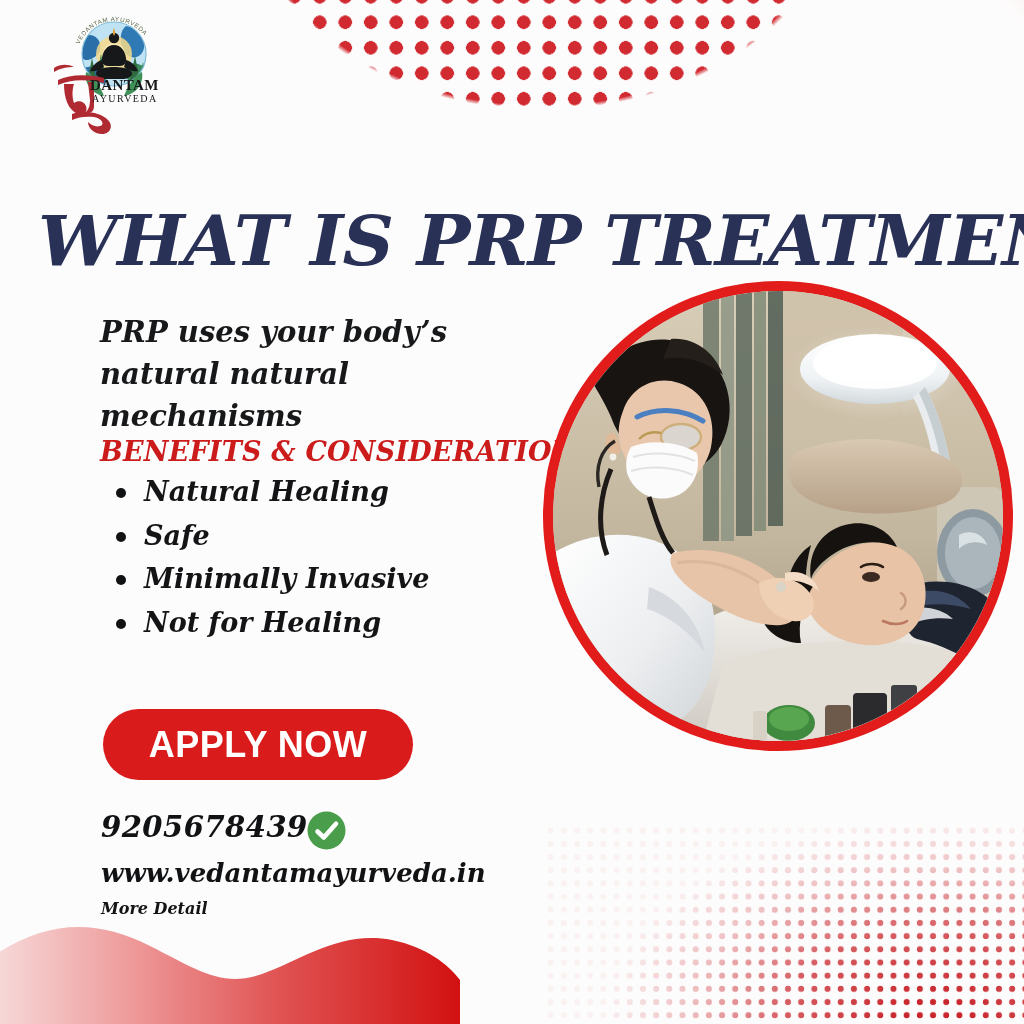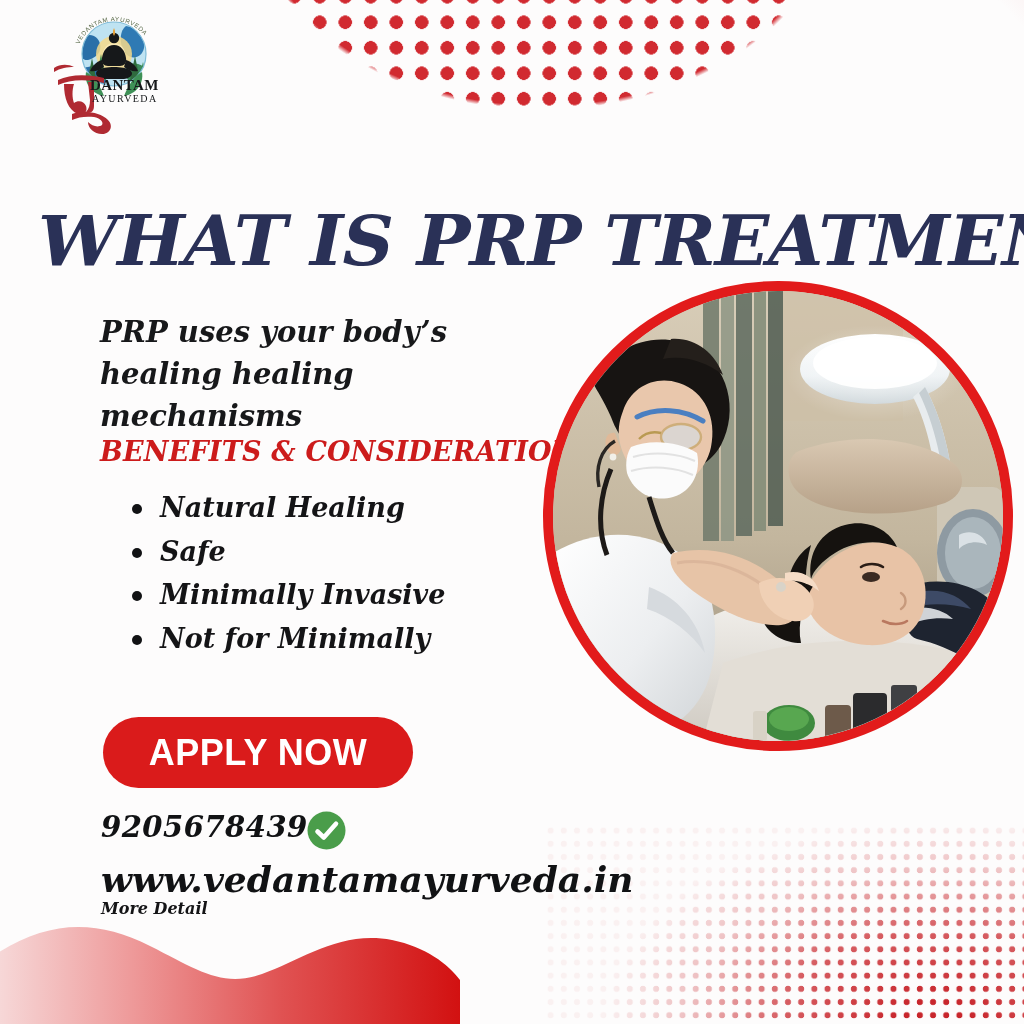--- a/index.html
+++ b/index.html
@@ -103,21 +103,21 @@
     font-style: italic;
     font-size: 27px;
     letter-spacing: 0.2px;
     color: #cc1b1b;
     white-space: nowrap;
   }
 
   #benefit-list {
     position: absolute;
     left: 100px; top: 470px;
-    margin: 16px;
+    margin: 0;
     padding: 0 0 0 44px;
     list-style: none;
     font-family: "DejaVu Serif", serif;
     font-weight: bold;
     font-style: italic;
     font-size: 27px;
     line-height: 1.62;
     color: #141416;
   }
   #benefit-list li { position: relative; }
@@ -137,21 +137,20 @@
     width: 310px; height: 71px;
     border: none;
     border-radius: 36px;
     background: #da1b1b;
     color: #ffffff;
     font-family: "Liberation Sans", sans-serif;
     font-weight: bold;
     font-size: 36px;
     letter-spacing: 0.5px;
     cursor: pointer;
-    margin-top: 8px;
   }
 
   
   #phone {
     position: absolute;
     left: 101px; top: 810px;
     font-family: "DejaVu Serif", serif;
     font-weight: bold;
     font-style: italic;
     font-size: 29px;
@@ -162,21 +161,21 @@
     position: absolute;
     left: 306px; top: 810px;
     width: 41px; height: 41px;
   }
   #website {
     position: absolute;
     left: 101px; top: 858px;
     font-family: "DejaVu Serif", serif;
     font-weight: bold;
     font-style: italic;
-    font-size: 36px;
+    font-size: 26px;
     color: #111214;
   }
   #more-detail {
     position: absolute;
     left: 101px; top: 899px;
     font-family: "DejaVu Serif", serif;
     font-weight: bold;
     font-style: italic;
     font-size: 16px;
     color: #141416;
@@ -267,29 +266,29 @@
         <path d="M46,112 C58,108 74,110 82,118 C88,124 84,132 76,132 C68,132 62,126 62,120 C66,124 72,126 76,123 C78,120 74,116 68,115 C60,114 52,115 46,118 Z"></path>
       </g>
 
       <text x="64" y="88" font-family="'Liberation Serif', serif" font-weight="bold" font-size="15" fill="#16181a" letter-spacing="0.4">DANTAM</text>
       <text x="66" y="100" font-family="'Liberation Serif', serif" font-size="10" fill="#16181a" letter-spacing="1.4">AYURVEDA</text>
     </svg>
   </div>
 
   <h1 id="title">WHAT IS PRP TREATMENT</h1>
 
-  <p id="subhead">PRP uses your body’s healing healing mechanisms</p>
+  <p id="subhead">PRP uses your body’s natural natural mechanisms</p>
 
   <h2 id="benefits-heading">BENEFITS &amp; CONSIDERATIONS</h2>
 
   <ul id="benefit-list">
     <li>Natural Healing</li>
     <li>Safe</li>
     <li>Minimally Invasive</li>
-    <li>Not for Minimally</li>
+    <li>Not for Healing</li>
   </ul>
 
   <button id="apply-btn">APPLY NOW</button>
 
   <div id="phone">9205678439</div>
 
   <div id="verified-badge">
     <svg viewBox="0 0 41 41" width="41" height="41">
       <circle cx="20.5" cy="20.5" r="19" fill="#4a9d4a"></circle>
       <path d="M11.5,21.5 L17.8,27.5 L30,13.8" fill="none" stroke="#ffffff" stroke-width="4.6" stroke-linecap="round" stroke-linejoin="round"></path>

